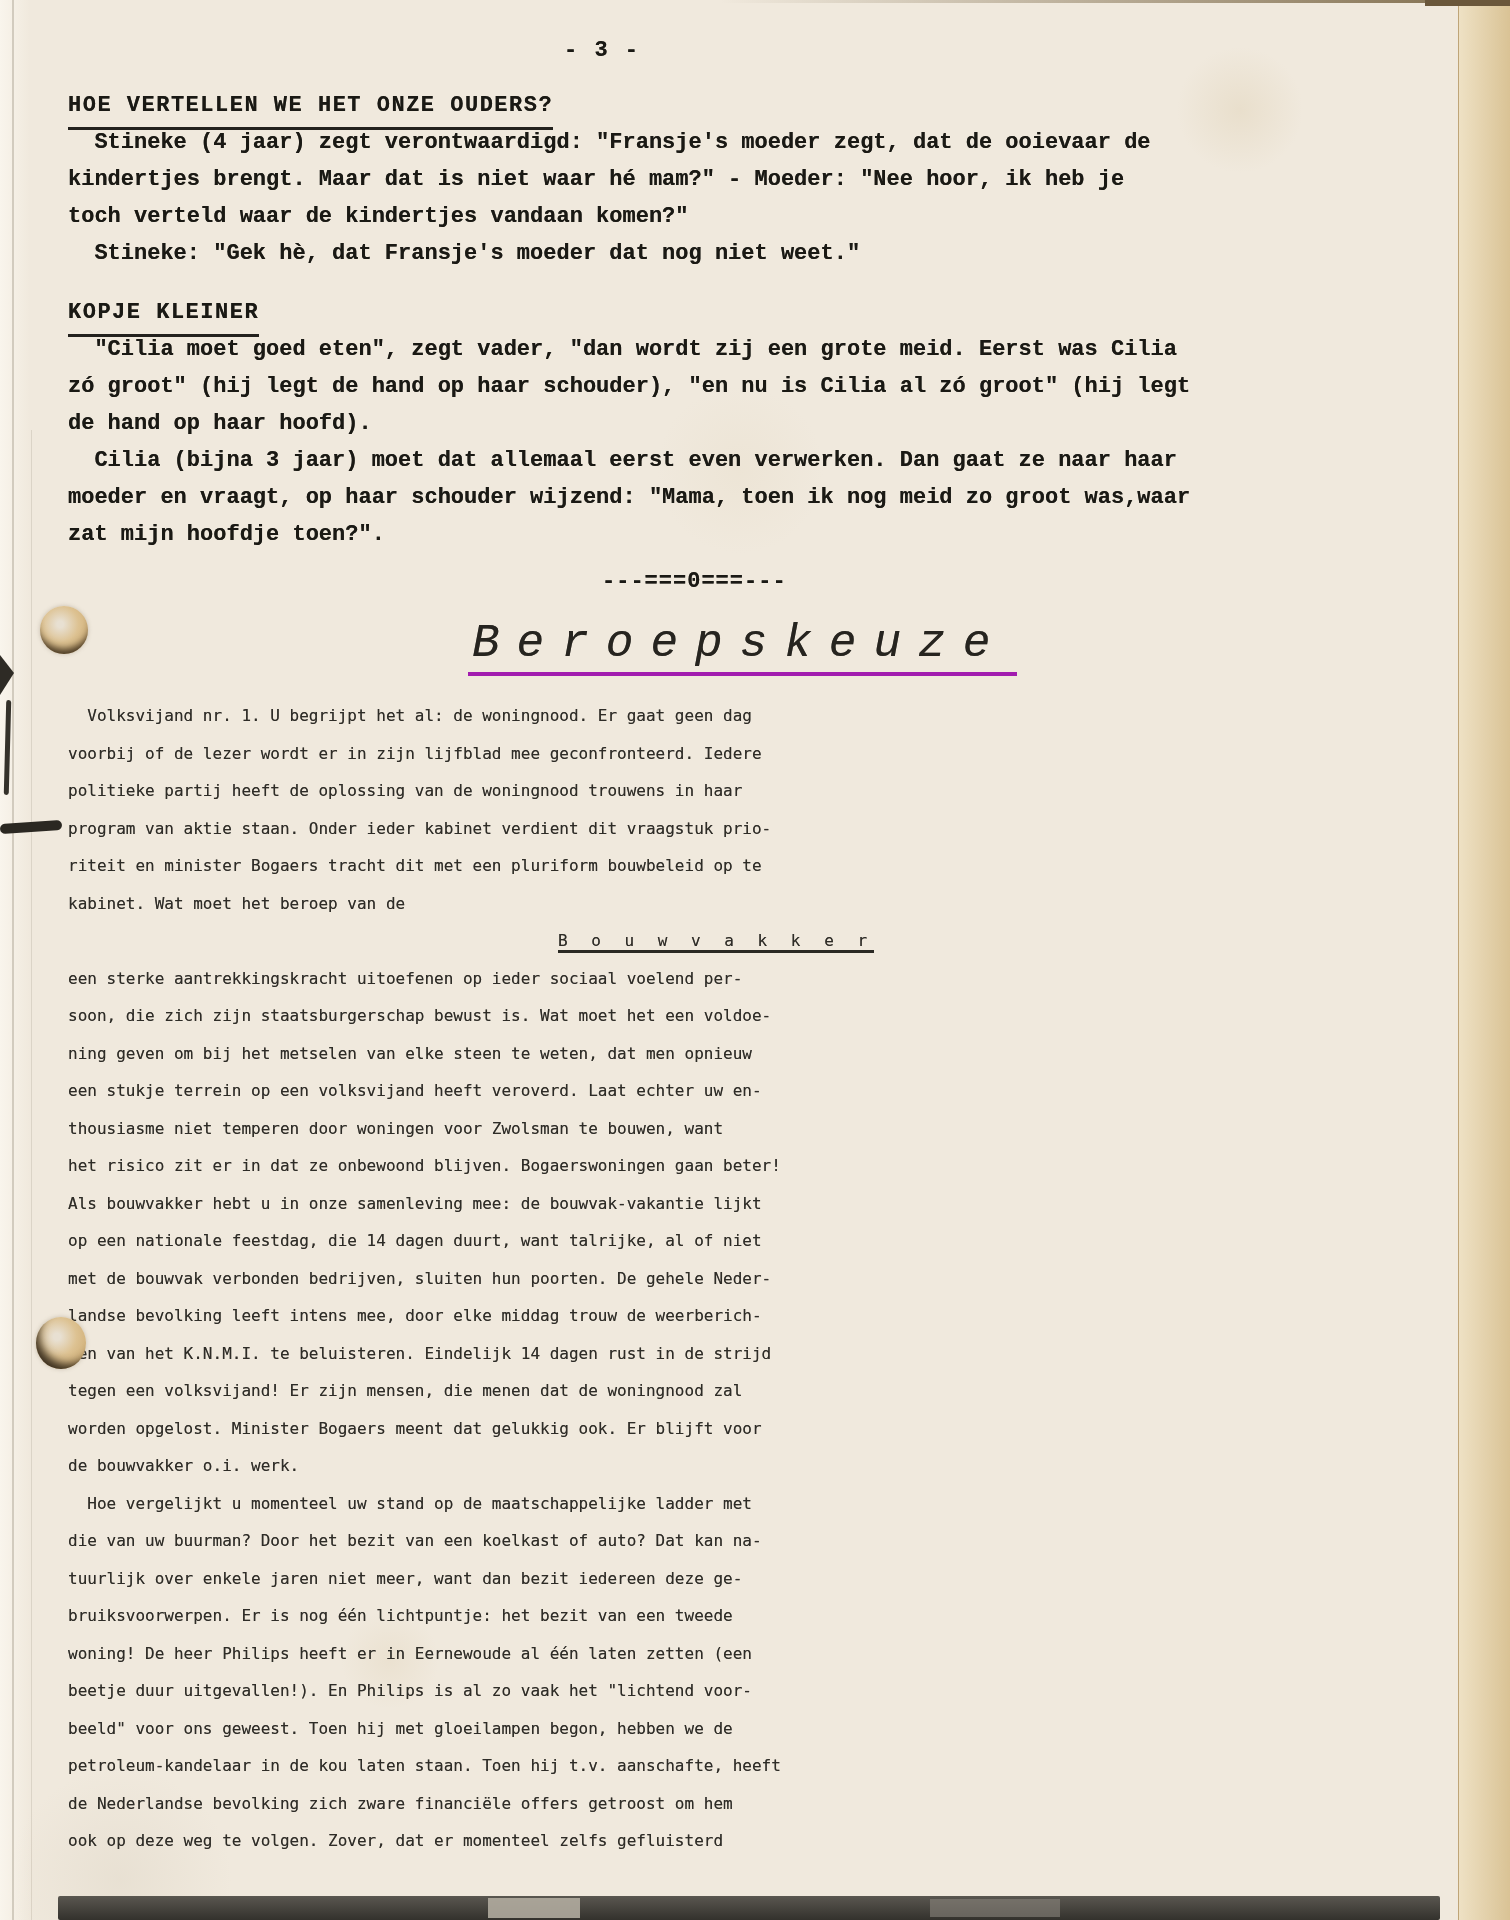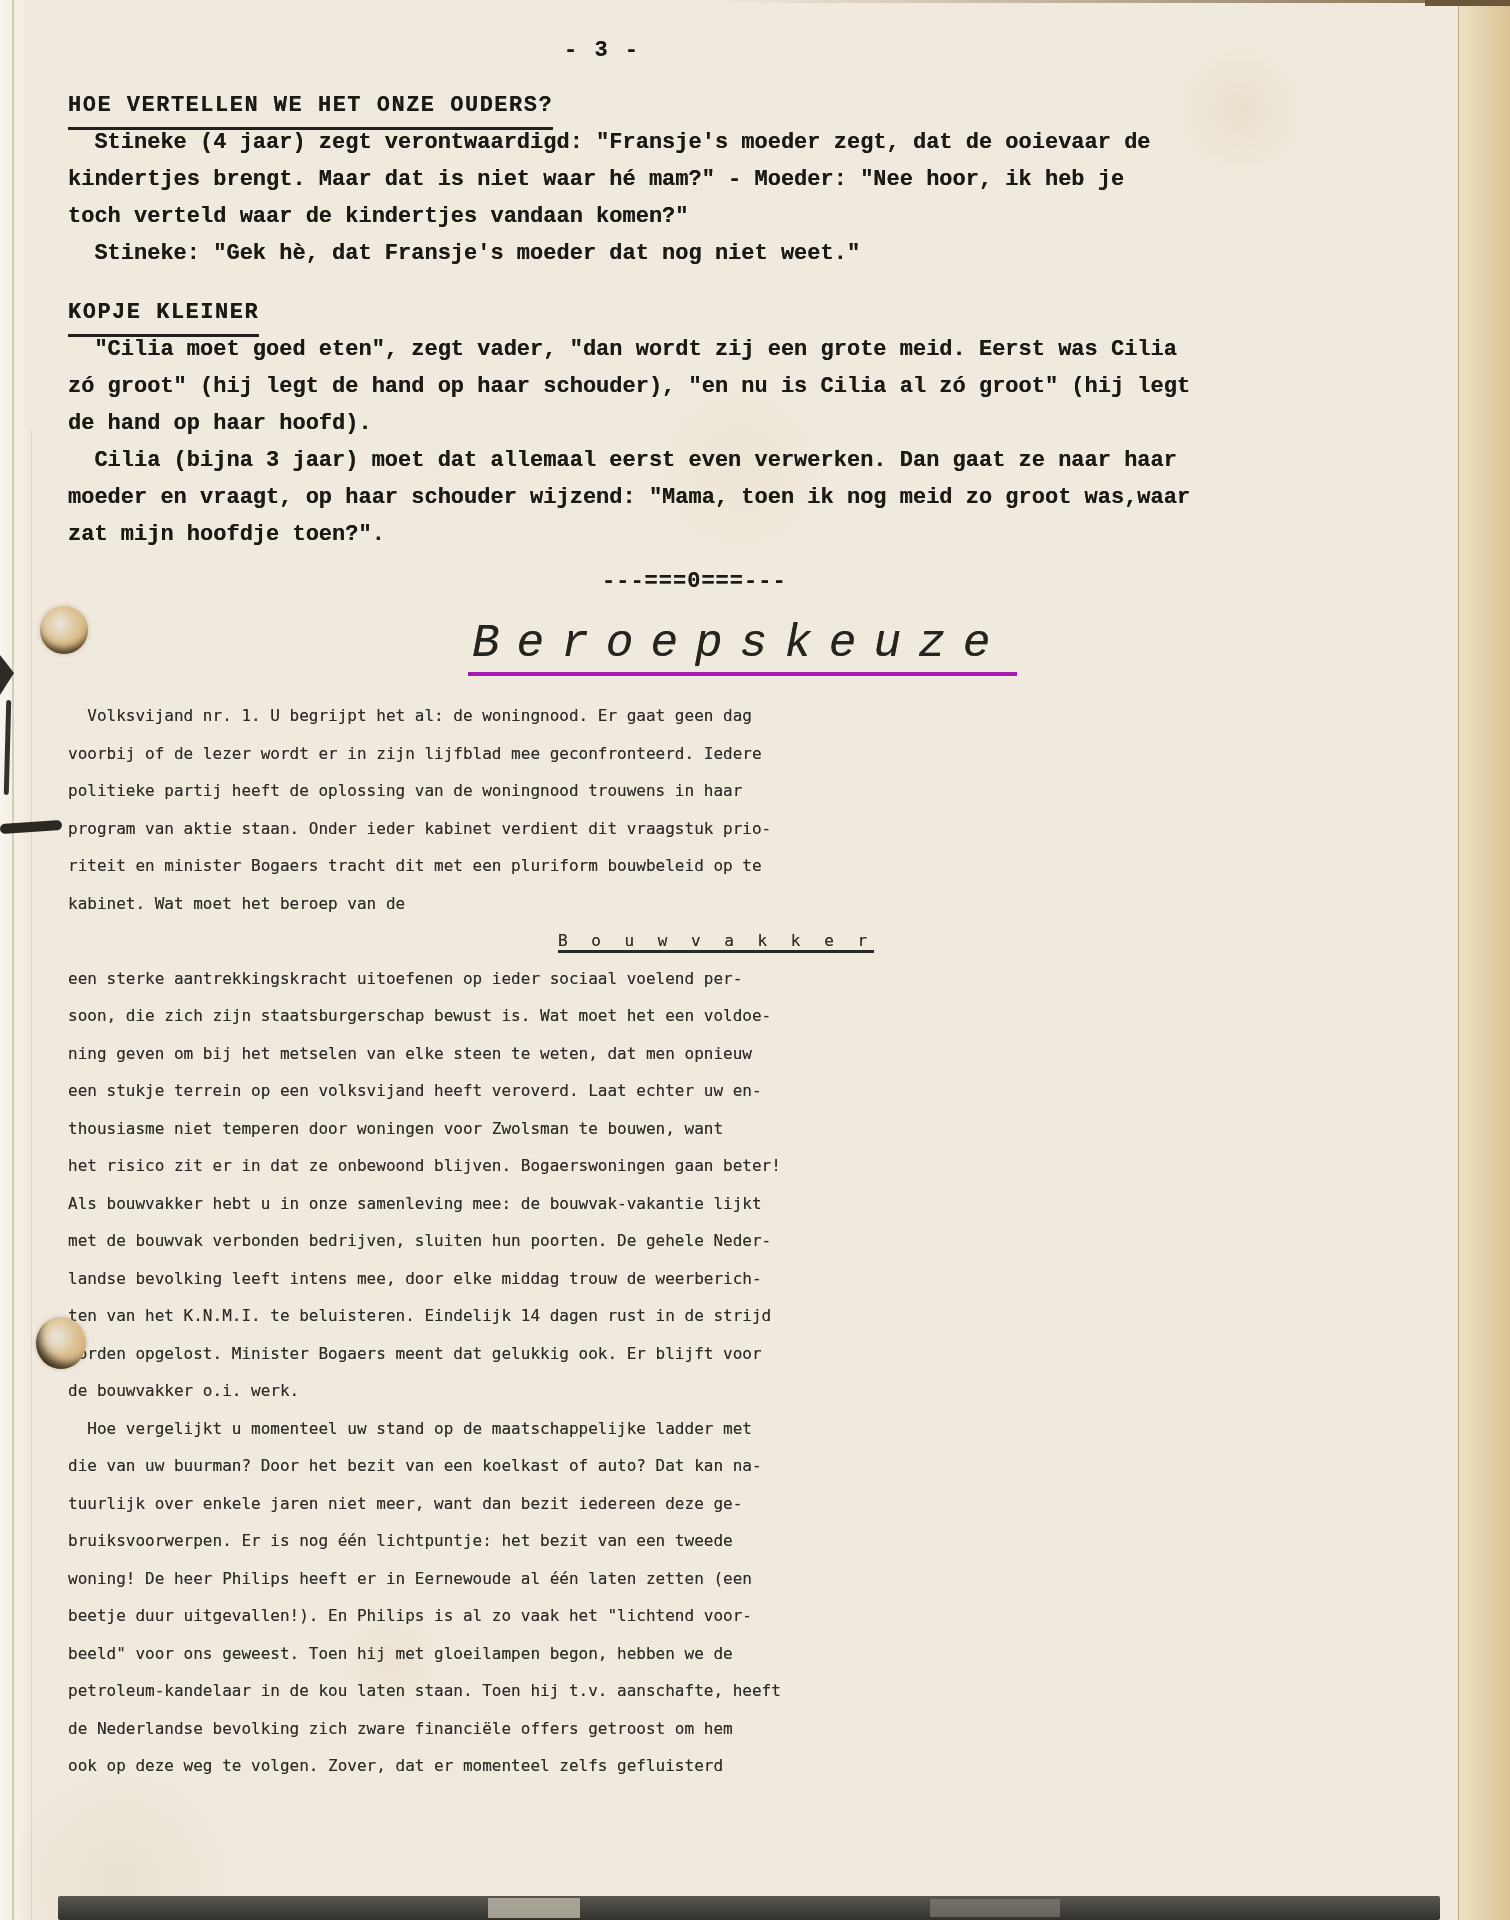--- a/index.html
+++ b/index.html
@@ -123,23 +123,25 @@
       </div>
     <div class="s2 subhead-row"><span class="ul" data-bind="section2.subheading">B o u w v a k k e r</span></div>
     <div class="s2 lines">
         <div>een sterke aantrekkingskracht uitoefenen op ieder sociaal voelend per-</div>
         <div>soon, die zich zijn staatsburgerschap bewust is. Wat moet het een voldoe-</div>
         <div>ning geven om bij het metselen van elke steen te weten, dat men opnieuw</div>
         <div>een stukje terrein op een volksvijand heeft veroverd. Laat echter uw en-</div>
         <div>thousiasme niet temperen door woningen voor Zwolsman te bouwen, want</div>
         <div>het risico zit er in dat ze onbewoond blijven. Bogaerswoningen gaan beter!</div>
         <div>Als bouwvakker hebt u in onze samenleving mee: de bouwvak-vakantie lijkt</div>
+        <div>op een nationale feestdag, die 14 dagen duurt, want talrijke, al of niet</div>
         <div>met de bouwvak verbonden bedrijven, sluiten hun poorten. De gehele Neder-</div>
         <div>landse bevolking leeft intens mee, door elke middag trouw de weerberich-</div>
         <div>ten van het K.N.M.I. te beluisteren. Eindelijk 14 dagen rust in de strijd</div>
+        <div>tegen een volksvijand! Er zijn mensen, die menen dat de woningnood zal</div>
         <div>worden opgelost. Minister Bogaers meent dat gelukkig ook. Er blijft voor</div>
         <div>de bouwvakker o.i. werk.</div>
         <div>  Hoe vergelijkt u momenteel uw stand op de maatschappelijke ladder met</div>
         <div>die van uw buurman? Door het bezit van een koelkast of auto? Dat kan na-</div>
         <div>tuurlijk over enkele jaren niet meer, want dan bezit iedereen deze ge-</div>
         <div>bruiksvoorwerpen. Er is nog één lichtpuntje: het bezit van een tweede</div>
         <div>woning! De heer Philips heeft er in Eernewoude al één laten zetten (een</div>
         <div>beetje duur uitgevallen!). En Philips is al zo vaak het "lichtend voor-</div>
         <div>beeld" voor ons geweest. Toen hij met gloeilampen begon, hebben we de</div>
         <div>petroleum-kandelaar in de kou laten staan. Toen hij t.v. aanschafte, heeft</div>

